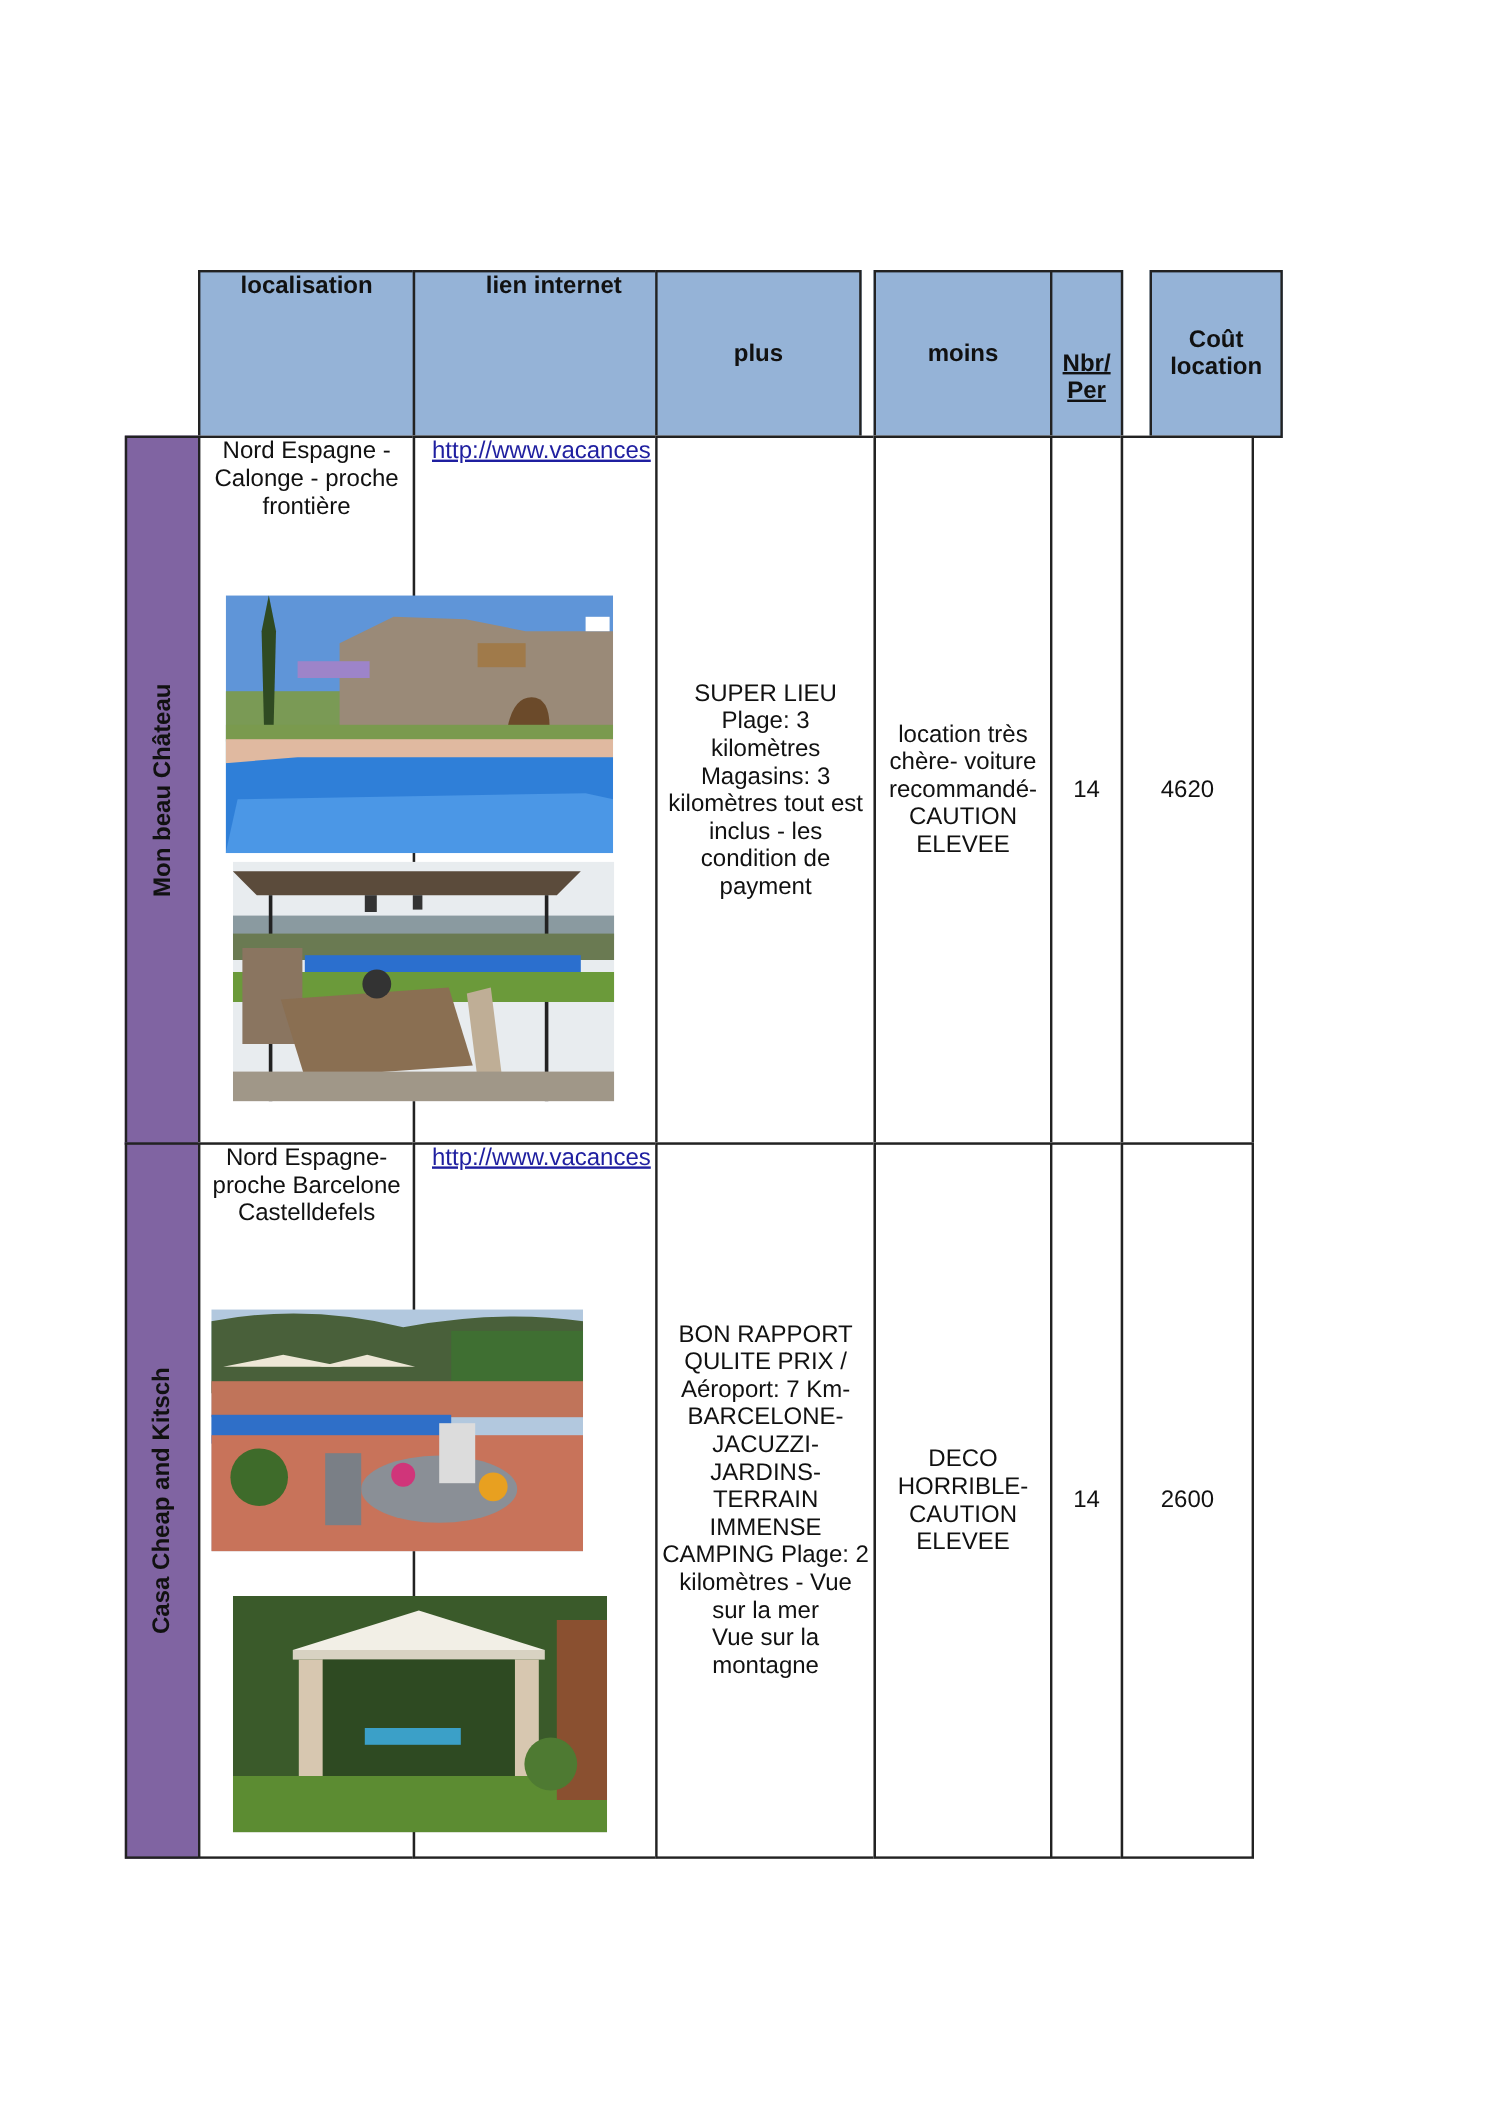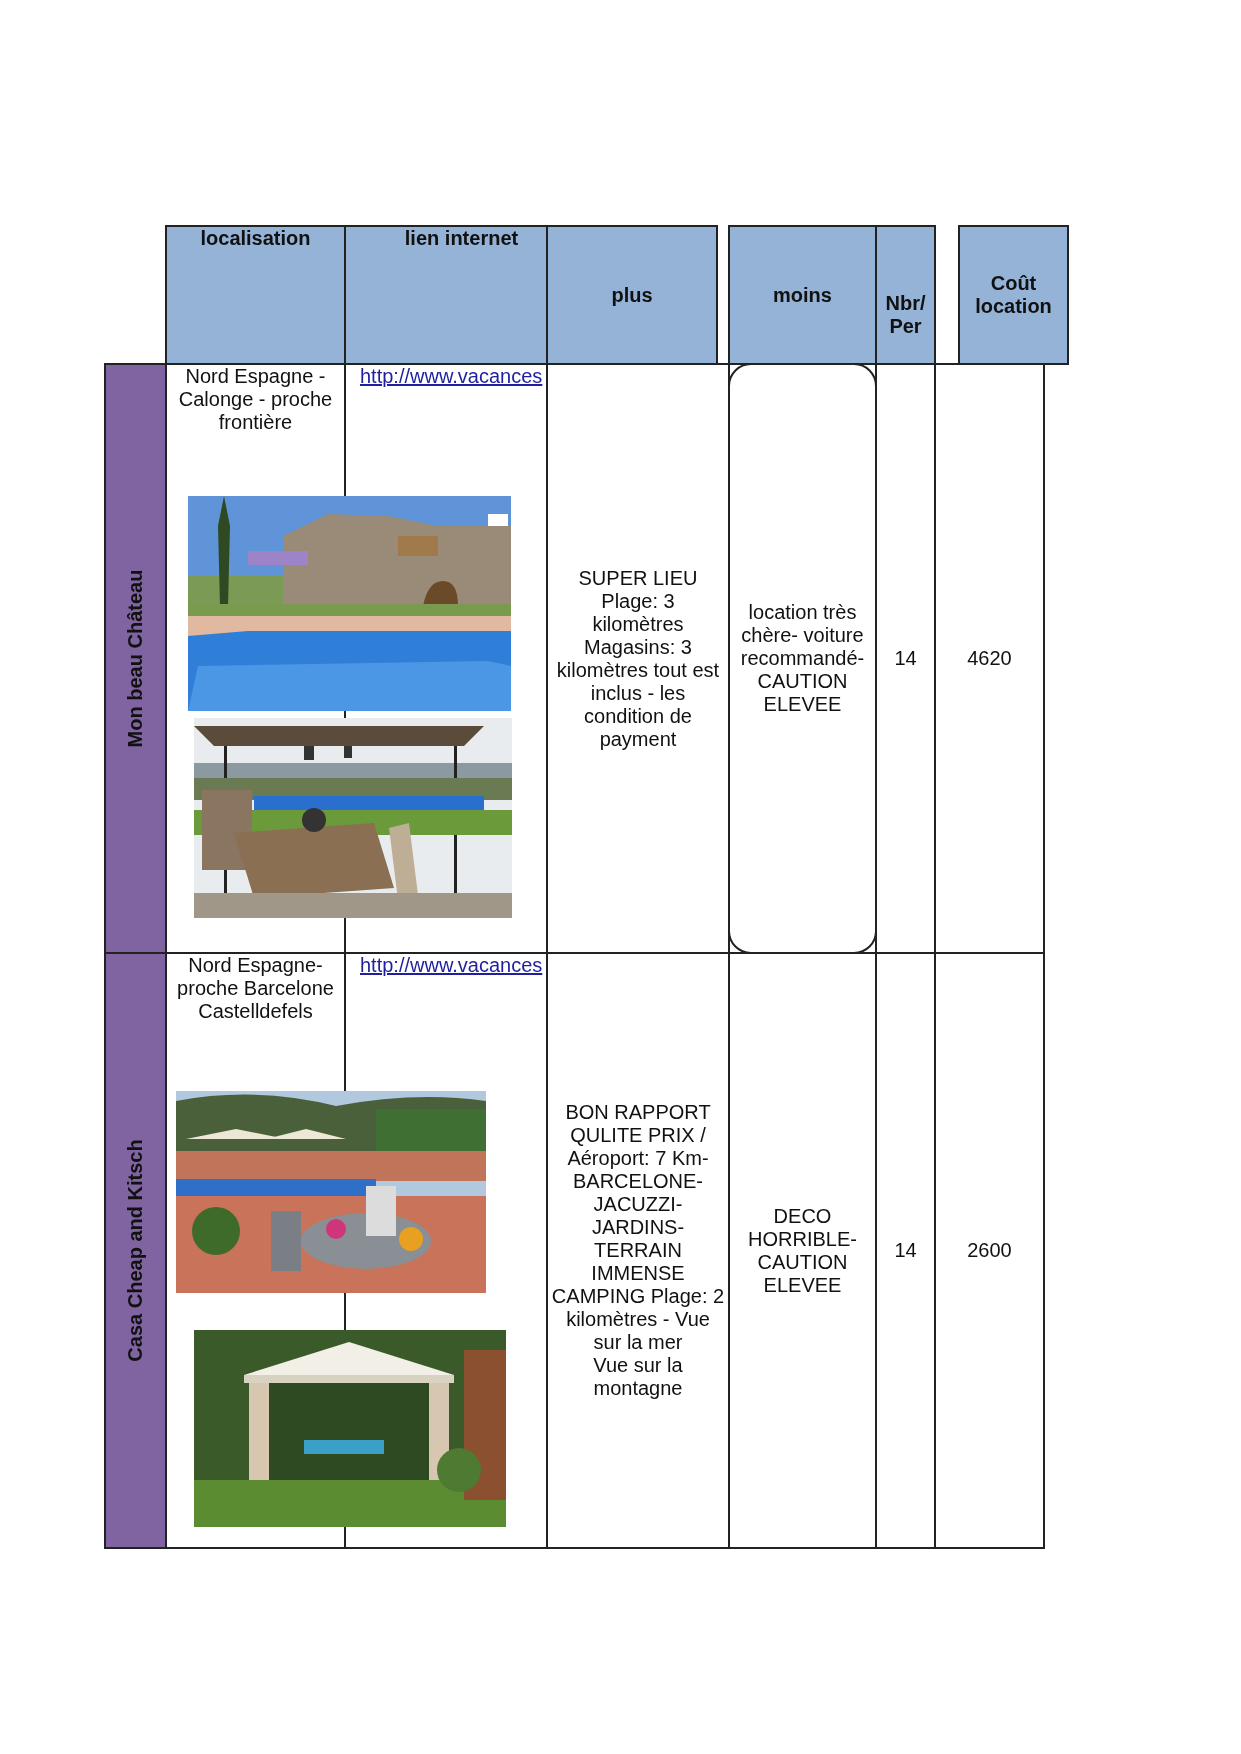--- a/index.html
+++ b/index.html
@@ -27,21 +27,21 @@
     </div>
   <div class="cell hdr" style="left:344px;top:225px;width:204px;height:140px;">
       <div style="white-space:pre-line;margin-left:31px;">lien internet</div>
     </div>
   <div class="cell hdr mid" style="left:546px;top:225px;width:172px;height:140px;">
       <div style="white-space:pre-line;">plus</div>
     </div>
   <div class="cell hdr mid" style="left:728px;top:225px;width:149px;height:140px;">
       <div style="white-space:pre-line;">moins</div>
     </div>
-  <div class="cell hdr mid" style="left:875px;top:225px;width:61px;height:180px;">
+  <div class="cell hdr mid" style="left:875px;top:225px;width:61px;height:180px;text-decoration:underline;">
       <div style="white-space:pre-line;">Nbr/
 Per</div>
     </div>
   <div class="cell hdr mid" style="left:934px;top:225px;width:111px;height:140px;margin-left:24px;">
       <div style="white-space:pre-line;">Coût
 location</div>
     </div>
 
   <div class="cell side" style="left:104px;top:363px;width:63px;height:591px;">
       <span>Mon beau Château</span>
@@ -55,21 +55,21 @@
   <div class="cell body centered" style="left:546px;top:363px;width:184px;height:591px;">
       <div>SUPER LIEU
 Plage: 3
 kilomètres
 Magasins: 3
 kilomètres tout est
 inclus  - les
 condition de
 payment</div>
     </div>
-  <div class="cell body centered" style="left:728px;top:363px;width:149px;height:591px;border-radius:23px;">
+  <div class="cell body centered" style="left:728px;top:363px;width:149px;height:591px;">
       <div>location très
 chère- voiture
 recommandé-
 CAUTION
 ELEVEE</div>
     </div>
   <div class="cell body centered" style="left:875px;top:363px;width:61px;height:591px;">
       <div>14</div>
     </div>
   <div class="cell body centered" style="left:934px;top:363px;width:111px;height:591px;">

